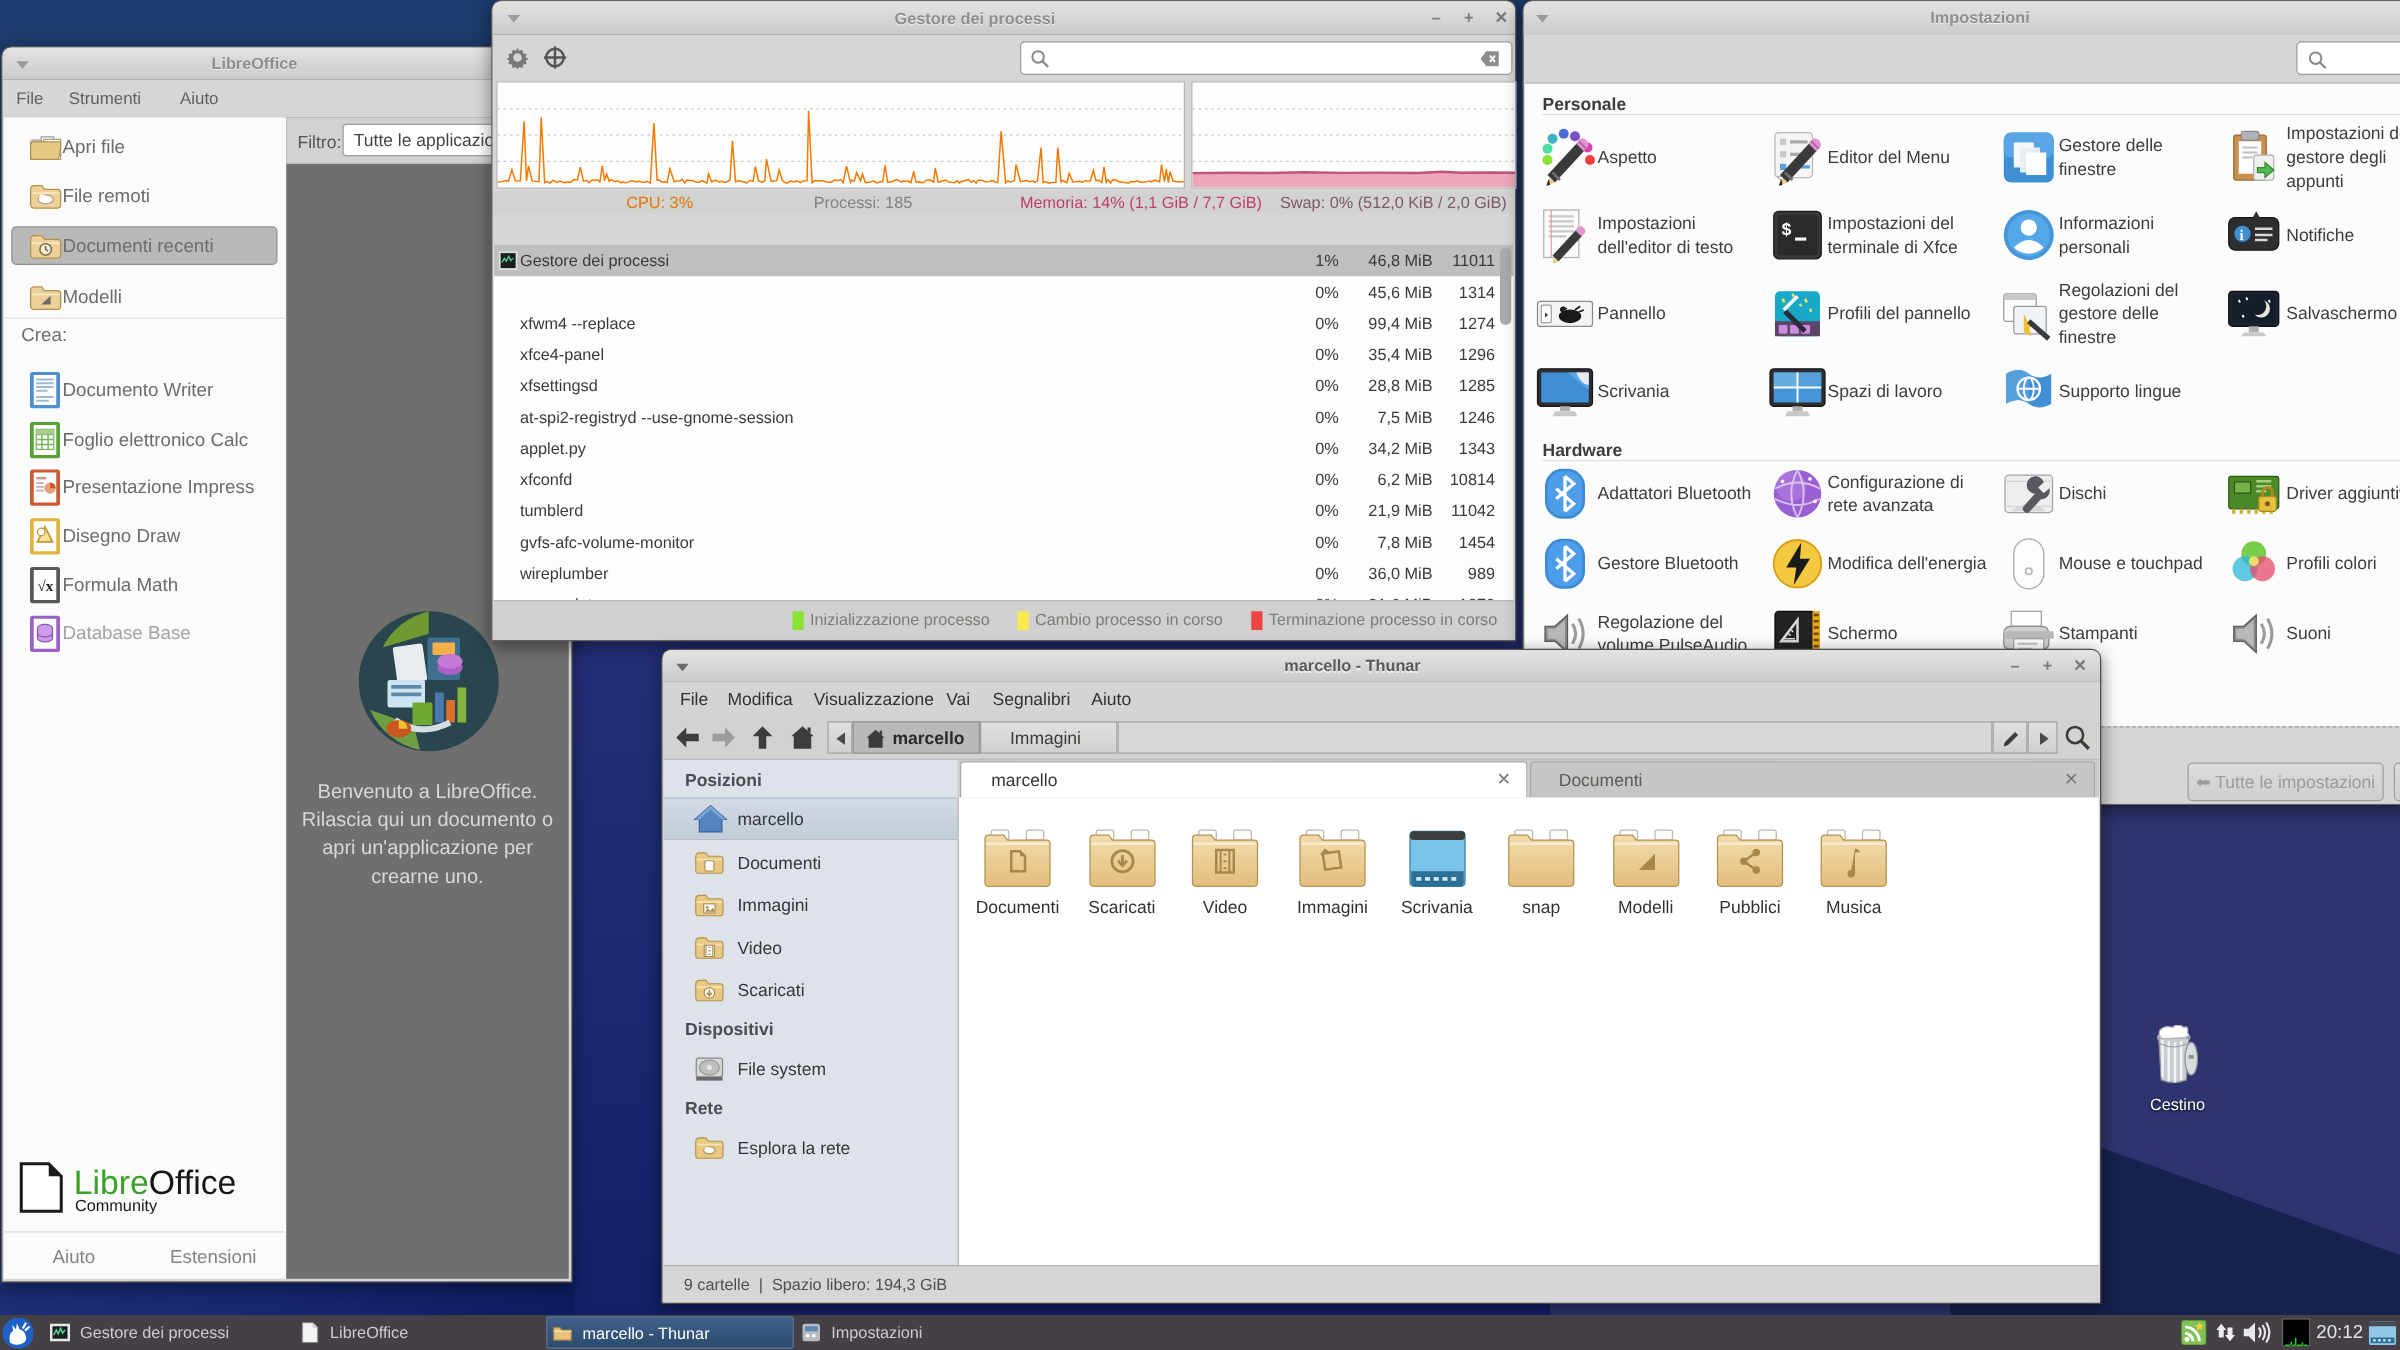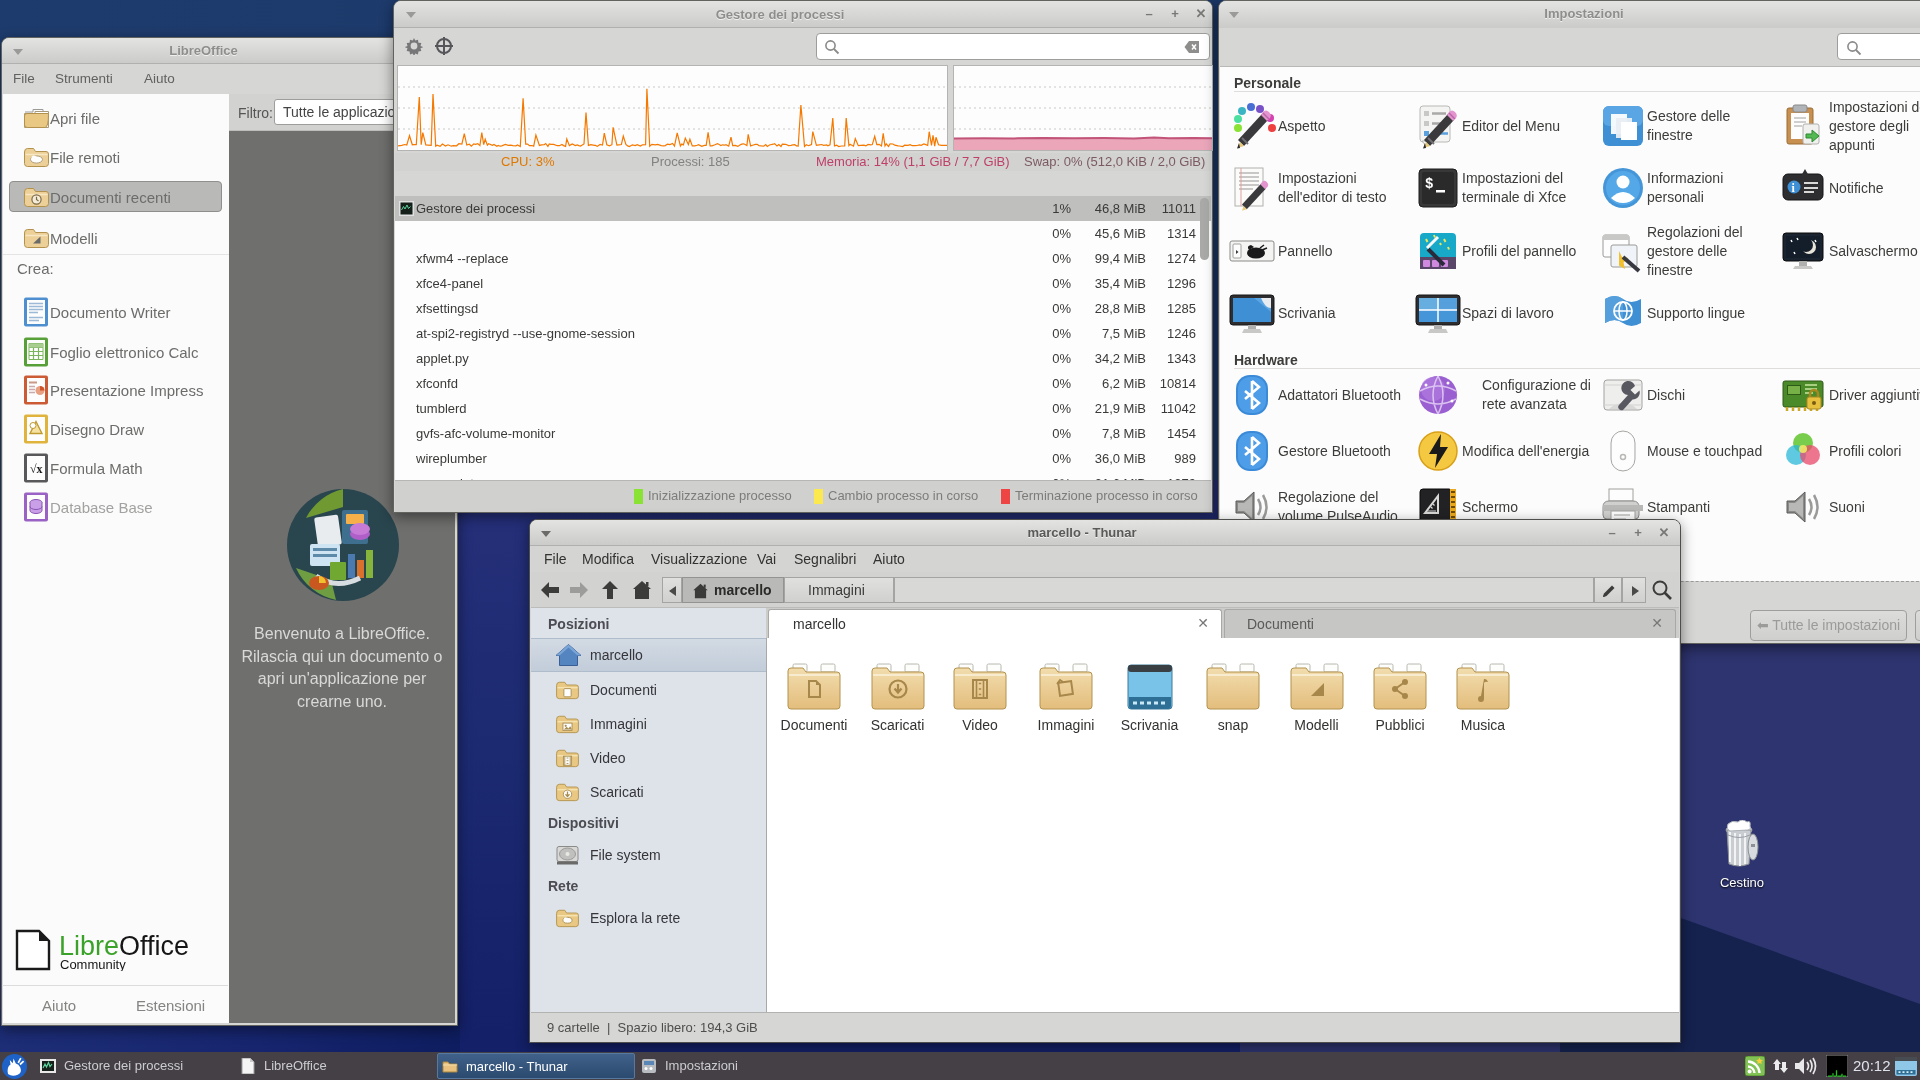--- a/index.html
+++ b/index.html
@@ -614,21 +614,21 @@
       </div>
       <div class="st-item" style="left:194px;top:304px;height:48px;">
         <svg width="48" height="48" viewBox="0 0 48 48">
           <circle cx="24" cy="24" r="19" fill="#9a5fd0"></circle>
           <circle cx="19" cy="18" r="12" fill="#b07ae0" opacity=".7"></circle>
           <path d="M6 20 Q24 10 42 20 M6 28 Q24 38 42 28 M24 5 Q14 24 24 43 M24 5 Q34 24 24 43" stroke="#e8d8f8" stroke-width="1.5" fill="none" opacity=".8"></path>
           <circle cx="12" cy="14" r="1.5" fill="#fff"></circle>
           <circle cx="34" cy="12" r="1.5" fill="#fff"></circle>
           <circle cx="38" cy="30" r="1.5" fill="#fff"></circle>
         </svg>
-        <span class="tx" style="left:48px;margin-left:20px;">Configurazione di<br>rete avanzata</span>
+        <span class="tx" style="left:48px;">Configurazione di<br>rete avanzata</span>
       </div>
       <div class="st-item" style="left:379px;top:304px;height:48px;">
         <svg width="48" height="48" viewBox="0 0 48 48">
           <rect x="5" y="9" width="38" height="30" rx="3" fill="#eeeeec" stroke="#a2a2a0"></rect>
           <path d="M5 14 h38 M5 34 h38" stroke="#d2d2d0"></path>
           <path d="M10 38 a20 20 0 0 1 28 0 Z" fill="#d8d8d6"></path>
           <path d="M36 15 a7 7 0 1 0 -7 9 l-9 10 a3.2 3.2 0 0 0 4.5 4.5 l9 -10 a7 7 0 0 0 7 -9 l-4.5 4 -4.5 -4.5 Z" fill="#585860"></path>
         </svg>
         <span class="tx" style="left:48px;">Dischi</span>
       </div>

